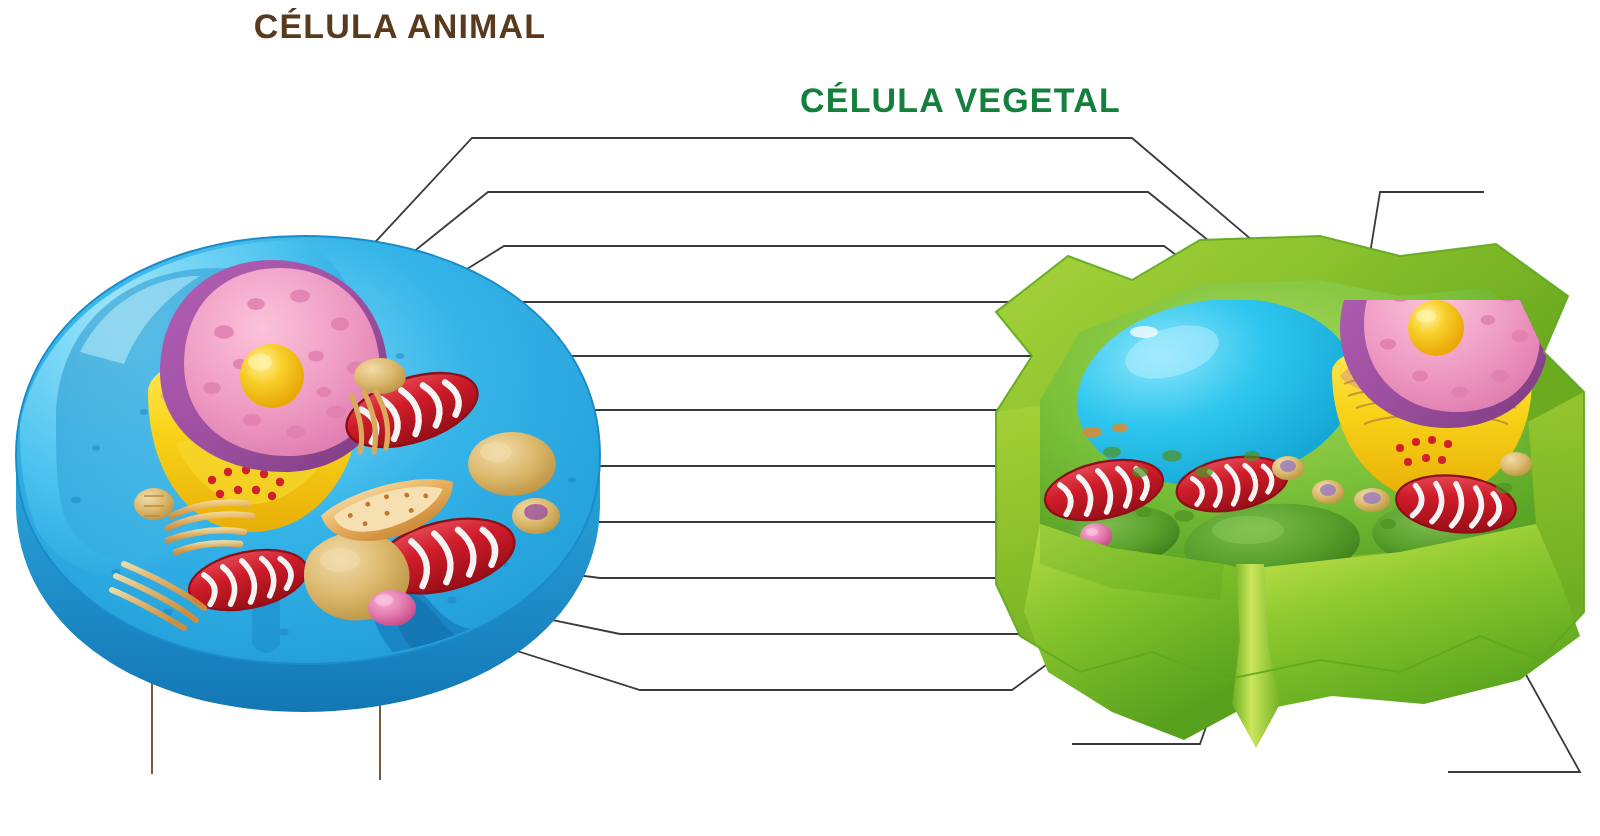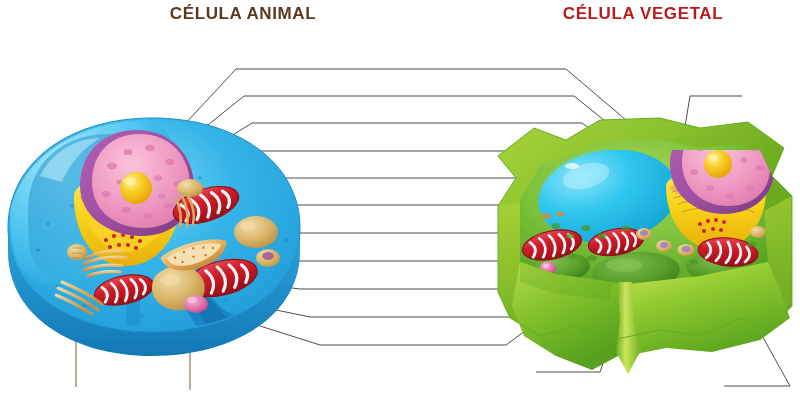--- a/index.html
+++ b/index.html
@@ -6,24 +6,23 @@
   html,body{margin:0;padding:0;background:#ffffff;}
   body{
     width:800px;height:418px;overflow:hidden;position:relative;
     font-family:"Liberation Sans","DejaVu Sans",sans-serif;
   }
   #stage{position:absolute;left:0;top:0;width:800px;height:418px;}
   .title{
     position:absolute;top:4px;
     font-size:17px;font-weight:bold;letter-spacing:.6px;
     white-space:nowrap;
-    padding-left:43px;
   }
   #title-animal{left:0;width:400px;text-align:center;color:#5a3a1c;}
-  #title-vegetal{left:400px;width:400px;text-align:center;color:#b91c1c;}
+  #title-vegetal{left:400px;width:400px;text-align:left;color:#15803d;margin-top:37px;}
   svg{position:absolute;left:0;top:0;width:800px;height:418px;display:block;}
   .leader{fill:none;stroke:#3a3a3a;stroke-width:.9;}
   .leader-brown{fill:none;stroke:#6b4a23;stroke-width:.9;}
 </style>
 </head>
 <body>
 
 <div id="stage">
 
   <div class="title" id="title-animal">CÉLULA ANIMAL</div>

